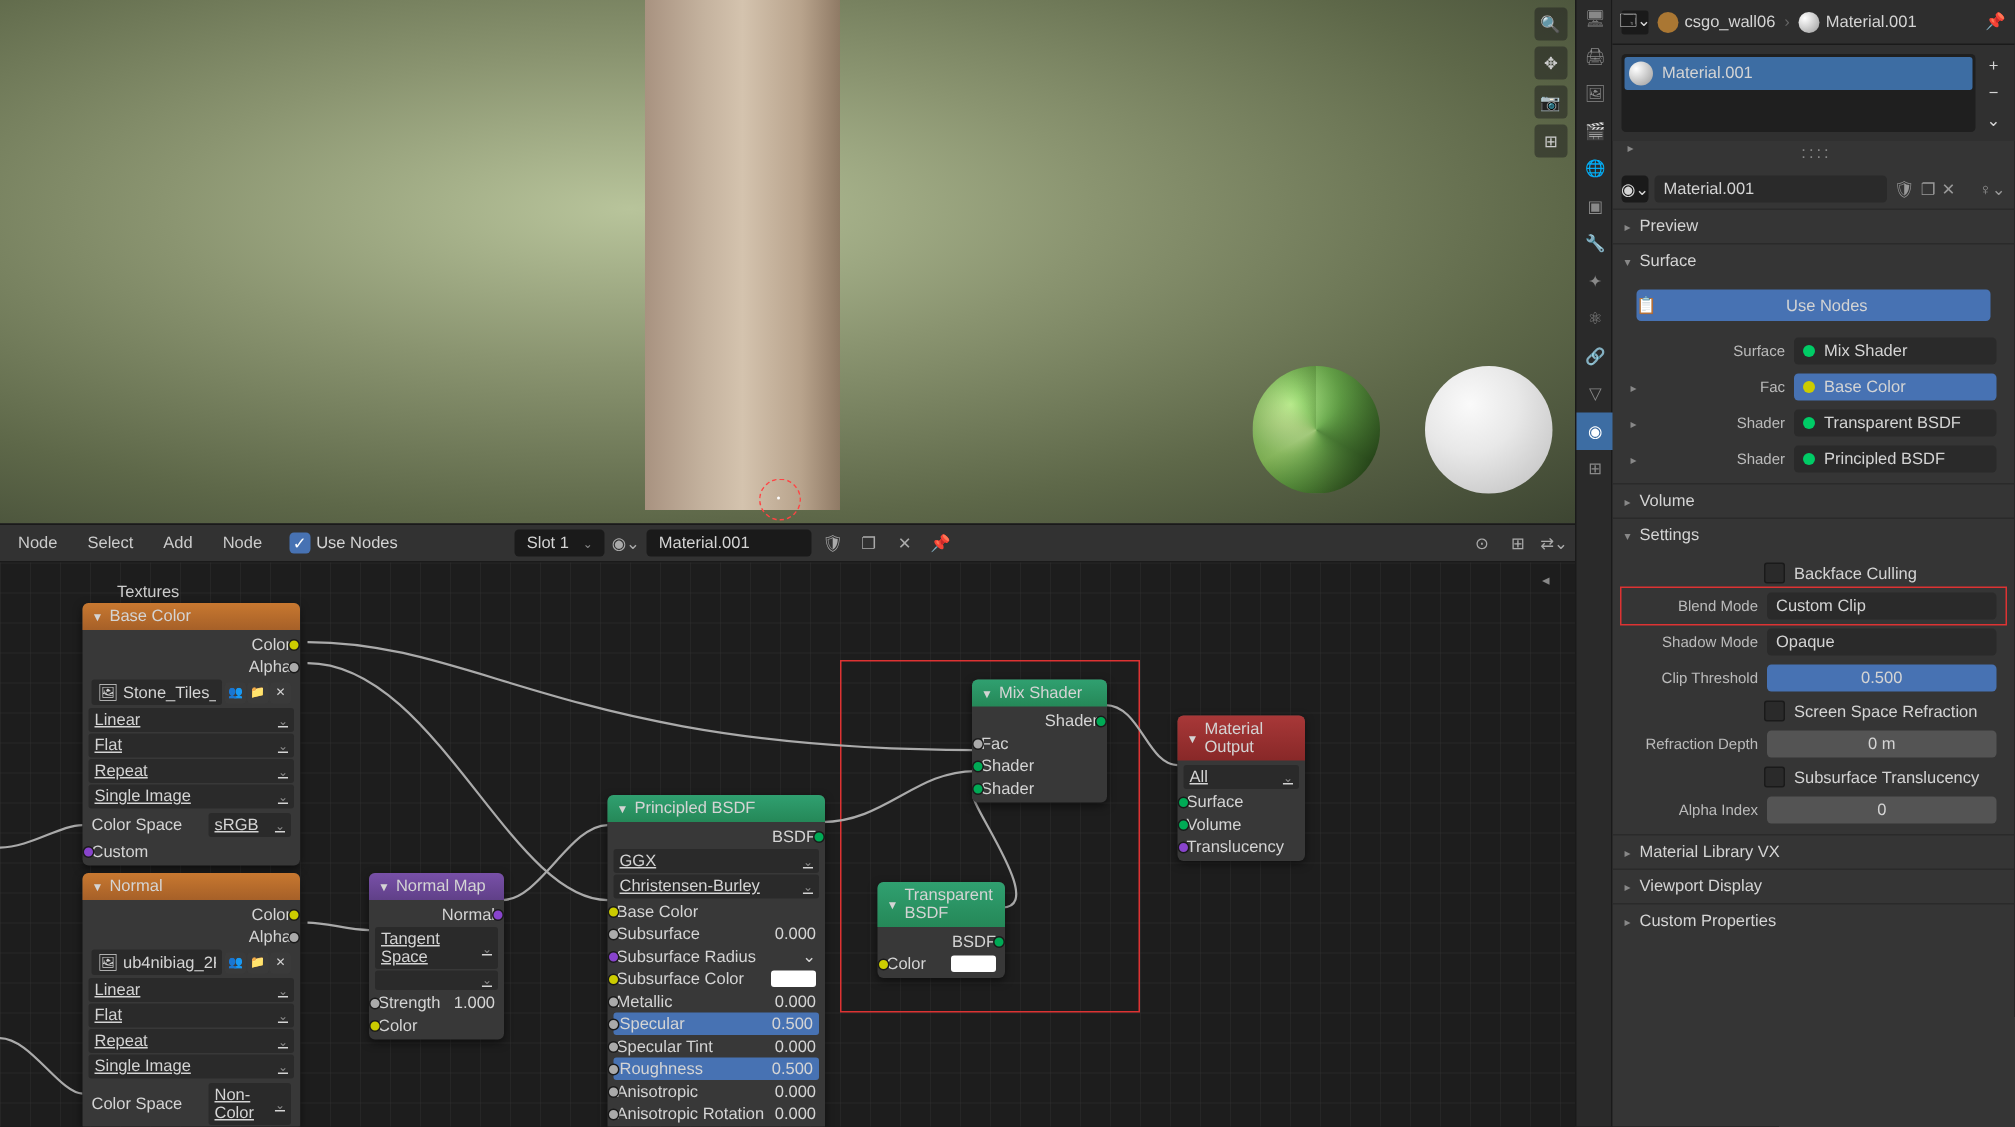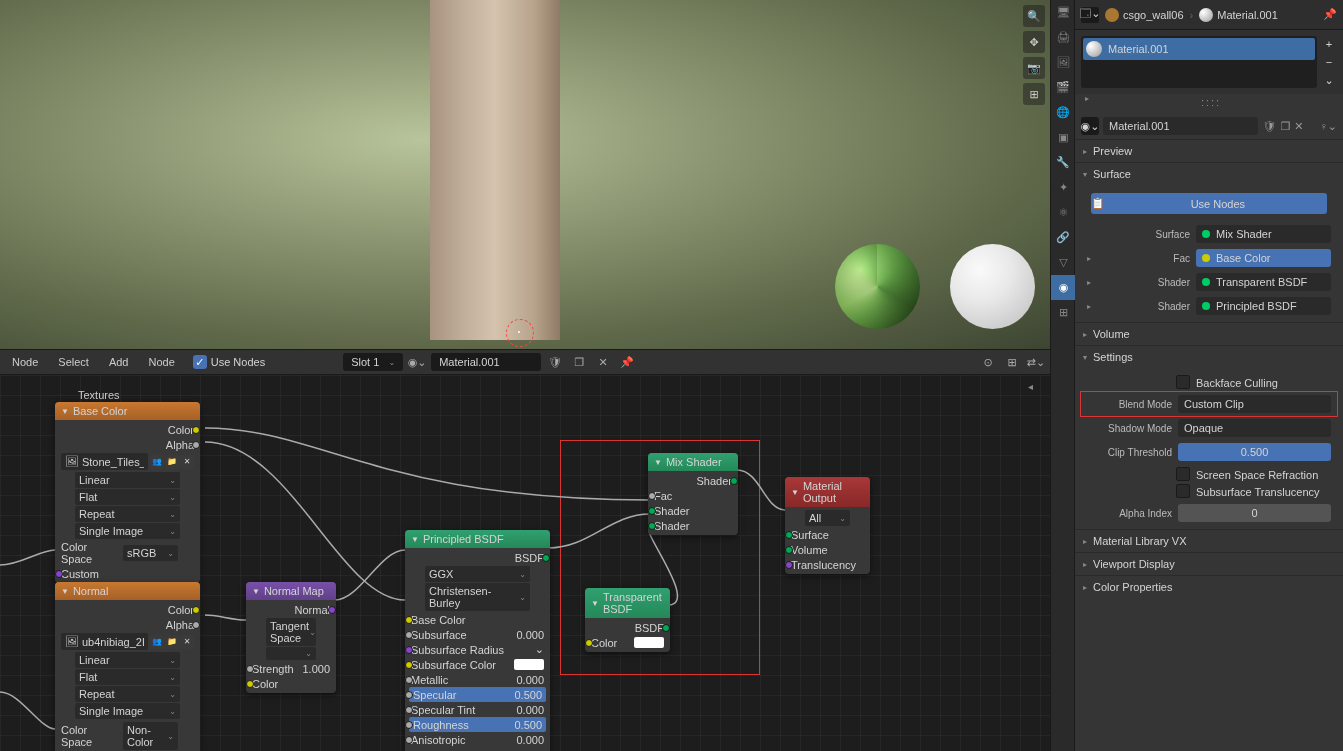--- a/index.html
+++ b/index.html
@@ -32,21 +32,21 @@
 .textures-label{position:absolute;top:14px;left:78px;color:#ccc;}
 .red-box{position:absolute;left:560px;top:65px;width:200px;height:235px;border:1px solid #dd3333;pointer-events:none;}
 
 
 .node{position:absolute;background:#383838;border-radius:4px;box-shadow:0 2px 6px rgba(0,0,0,0.5);}
 .node-hdr{padding:3px 6px;border-radius:4px 4px 0 0;font-size:10px;color:#fff;display:flex;align-items:center;}
 .node-hdr .tri{margin-right:4px;font-size:8px;}
 .node-body{padding:2px 4px;}
 .node-row{display:flex;align-items:center;justify-content:space-between;padding:1px 2px;font-size:10px;min-height:15px;position:relative;}
 .node-row.right{justify-content:flex-end;}
-.node-select{background:#2a2a2a;padding:2px 4px;border-radius:2px;flex:1;margin:1px 16px;font-size:10px;display:flex;align-items:center;justify-content:space-between;}
+.node-select{background:#2a2a2a;padding:2px 4px;border-radius:2px;flex:1;margin:1px 0;font-size:10px;display:flex;align-items:center;justify-content:space-between;text-decoration:underline;}
 .node-select .chev{font-size:8px;color:#888;}
 .row-highlight{background:#4772b3;border-radius:2px;padding:1px 4px;}
 .socket{position:absolute;width:8px;height:8px;border-radius:50%;border:1px solid #1a1a1a;}
 .sock-l{left:-4px;}
 .sock-r{right:-4px;}
 .sock-yellow{background:#cccc00;}
 .sock-gray{background:#aaaaaa;}
 .sock-green{background:#00aa55;}
 .sock-purple{background:#8844cc;}
 .color-swatch{width:30px;height:11px;background:#fff;border-radius:2px;}
@@ -604,20 +604,24 @@
               </span>
           </div>
           <div class="prop-row">
             <span class="prop-label">Clip Threshold</span>
             <span class="num-field blue">0.500</span>
           </div>
           <div class="checkbox-row" style="justify-content:center;padding-left:95px;justify-content:flex-start">
               <span class="check-box"></span>
               <span>Screen Space Refraction</span>
             </div>
+          <div class="prop-row">
+            <span class="prop-label">Refraction Depth</span>
+            <span class="num-field">0 m</span>
+          </div>
           <div class="checkbox-row" style="justify-content:center;padding-left:95px;justify-content:flex-start">
               <span class="check-box"></span>
               <span>Subsurface Translucency</span>
             </div>
           <div class="prop-row">
             <span class="prop-label">Alpha Index</span>
             <span class="num-field">0</span>
           </div>
         </div>
       </div>
@@ -630,18 +634,18 @@
       </div>
       <div class="panel-section">
         <div class="section-hdr">
             <span class="tri">▸</span>
             <span>Viewport Display</span>
           </div>
       </div>
       <div class="panel-section">
         <div class="section-hdr">
             <span class="tri">▸</span>
-            <span>Color Properties</span>
+            <span>Custom Properties</span>
           </div>
       </div>
     </div>
   </div>
 </div>
 
 </body></html>

